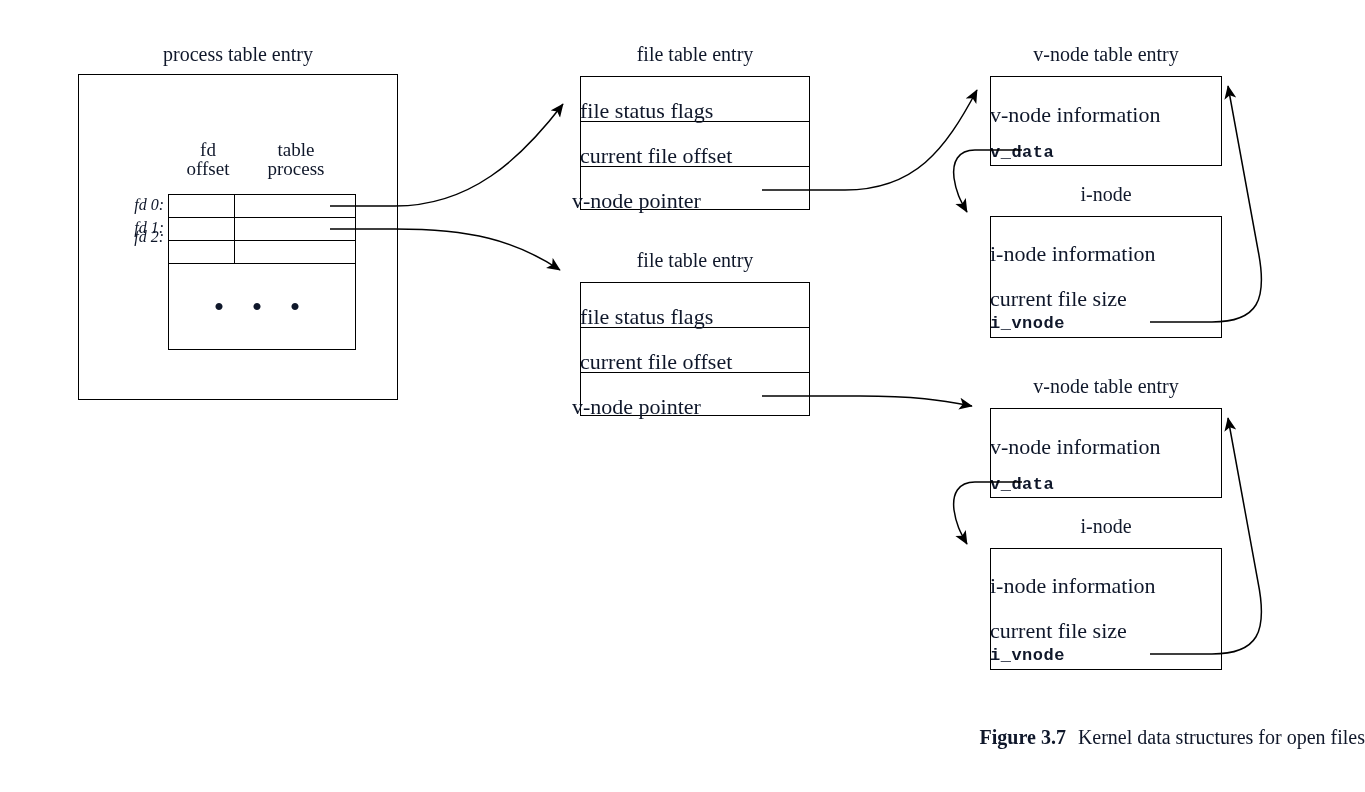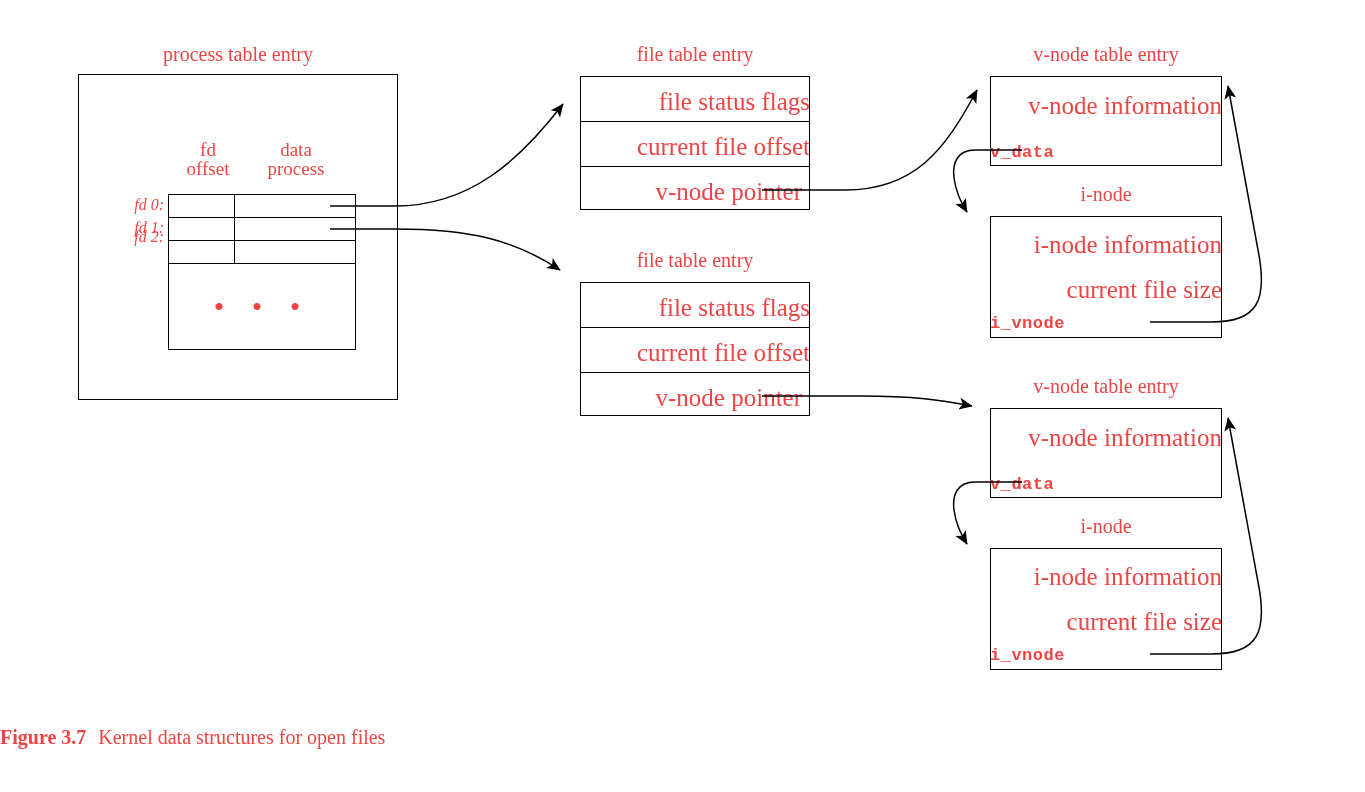--- a/index.html
+++ b/index.html
@@ -6,36 +6,37 @@
     margin: 0;
     padding: 0;
     background: #ffffff;
   }
   #figure-root {
     position: relative;
     width: 1365px;
     height: 792px;
     background: #ffffff;
     font-family: "Liberation Serif", "DejaVu Serif", serif;
-    color: #ef4444;
+    color: #0f172a;
     overflow: hidden;
   }
   .abs { position: absolute; }
 
   
   .cap-label {
     font-size: 20px;
     text-align: center;
     white-space: nowrap;
     line-height: 1.05;
   }
   .cell-label {
-    font-size: 25px;
-    text-align: right;
-    white-space: nowrap;
+    font-size: 22px;
+    text-align: left;
+    white-space: nowrap;
+    margin-top: 10px;
   }
   .mono-label {
     font-family: "Liberation Mono", "DejaVu Sans Mono", monospace;
     font-size: 17px;
     font-weight: bold;
     white-space: nowrap;
     letter-spacing: 0.5px;
   }
   .fd-tag {
     font-size: 16px;
@@ -77,21 +78,21 @@
     line-height: 1;
     white-space: nowrap;
   }
 
   
   #figure-caption {
     position: absolute;
     left: 0;
     width: 1365px;
     top: 726px;
-    text-align: left;
+    text-align: right;
     font-size: 20px;
     white-space: nowrap;
   }
   #figure-caption .fignum { font-weight: bold; }
   #figure-caption .figtext { margin-left: 12px; }
 
   svg.overlay {
     position: absolute;
     left: 0; top: 0;
     width: 1365px; height: 792px;
@@ -105,21 +106,21 @@
 
   <div class="abs cap-label" style="left:78px; top:44px; width:320px;">process table entry</div>
 
   <div class="abs box" style="left:78px; top:74px; width:320px; height:326px;"></div>
 
   <div class="abs col-head" style="left:178px; top:140px; width:60px;">
     <div>fd</div>
     <div>offset</div>
   </div>
   <div class="abs col-head" style="left:253px; top:140px; width:86px;">
-    <div>data</div>
+    <div>table</div>
     <div>process</div>
   </div>
 
   <div class="abs box" style="left:168px; top:194px; width:188px; height:156px;"></div>
 
   <div class="abs hline" style="left:168px; top:217px; width:188px;"></div>
   <div class="abs hline" style="left:168px; top:240px; width:188px;"></div>
   <div class="abs hline" style="left:168px; top:263px; width:188px;"></div>
 
   <div class="abs vline" style="left:234px; top:194px; height:69px;"></div>

